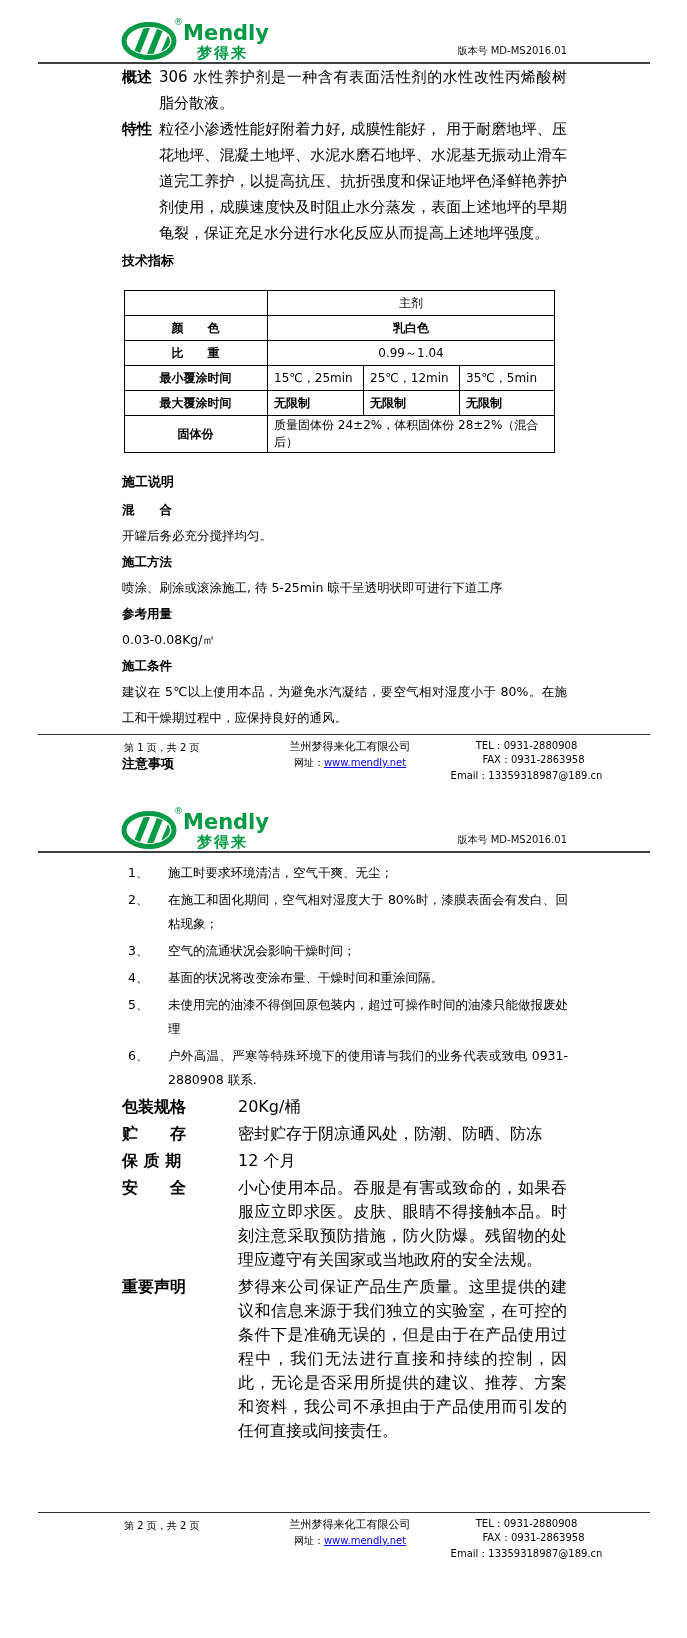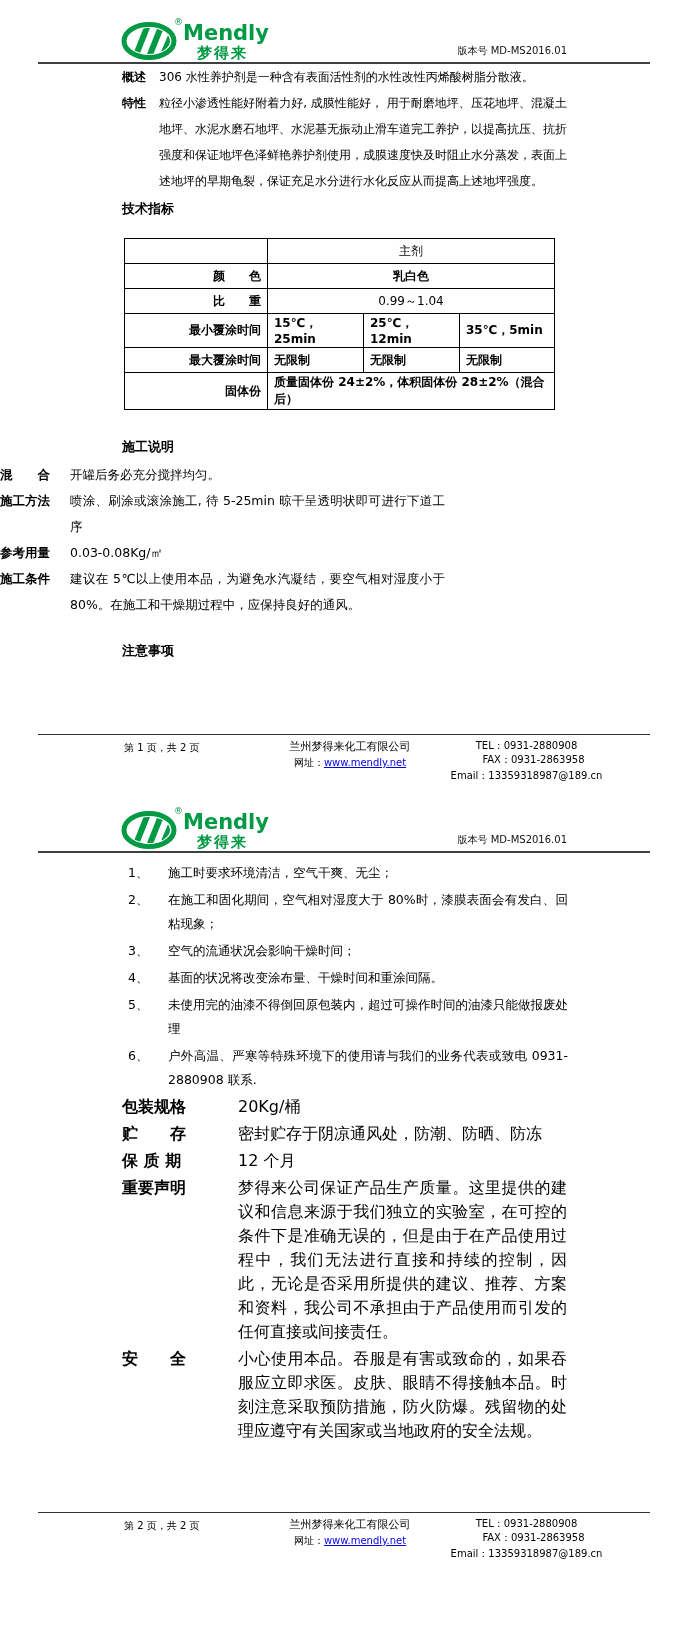--- a/index.html
+++ b/index.html
@@ -15,40 +15,40 @@
 
   .pg-header {
     display:flex; justify-content:space-between; align-items:flex-end;
     padding:14px 120px 0 120px; height:60px;
   }
   .version { font-size:10px; white-space:nowrap; padding-bottom:2px; color:#111; }
   .hrule { height:2px; background:#3f3f3f; margin:2px 37px 0 38px; }
 
   .doc-title { font-size:20px; font-weight:bold; margin:10px 0 10px 122px; letter-spacing:1px; }
 
-  .lrow { display:flex; margin-left:122px; width:445px; line-height:26px; font-size:12px; }
+  .lrow { display:flex; margin-left:122px; width:445px; line-height:26px; font-size:15px; }
   .lrow .lab { flex:none; width:37px; font-weight:bold; }
   .lrow .txt { flex:1; text-align:justify; }
 
   .sec-head { margin:6px 0 0 122px; font-size:13px; font-weight:bold; }
 
   table.tech { border-collapse:collapse; margin:20px 0 0 124px; table-layout:fixed; }
   table.tech td {
     border:1px solid #000; height:25px; font-size:12px;
     padding:1px 6px; text-align:center; vertical-align:middle;
   }
-  table.tech td.lab { text-align:right; font-weight:bold; padding-left:5px; }
+  table.tech td.lab { text-align:center; font-weight:bold; padding-left:5px; }
   table.tech td.hdr { font-weight:normal; }
   table.tech td.bval { font-weight:bold; }
-  table.tech td.cellL { text-align:left;font-weight:bold; }
-
-  .citem { display:flex; width:445px; line-height:26px; font-size:12.5px; }
+  table.tech td.cellL { text-align:left; }
+
+  .citem { display:flex; margin-left:122px; width:445px; line-height:26px; font-size:12.5px;flex-direction:column; }
   .citem .lab { flex:none; width:70px; font-weight:bold; }
   .citem .txt { flex:1; text-align:justify; }
-  .cwrap { margin-top:28px; }
+  .cwrap { margin-top:20px; }
 
   .note { display:flex; margin-left:128px; width:440px; line-height:24px; font-size:12.5px; margin-bottom:3px; }
   .note .num { flex:none; width:40px; }
   .note .txt { flex:1; text-align:justify; }
 
   .spec { display:flex; margin-left:122px; width:445px; line-height:24px; font-size:16px; margin-bottom:3px;gap:48px; }
   .spec .lab { flex:none; width:68px; font-weight:bold; }
   .spec .txt { flex:1; text-align:justify; }
 
   .footer { position:absolute; left:0; width:687px; }
@@ -241,26 +241,26 @@
   </div>
   <div class="spec">
     <span class="lab">贮　　存</span>
     <div class="txt">密封贮存于阴凉通风处，防潮、防晒、防冻</div>
   </div>
   <div class="spec">
     <span class="lab">保 质 期</span>
     <div class="txt">12 个月</div>
   </div>
   <div class="spec">
+    <span class="lab">安　　全</span>
+    <div class="txt">小心使用本品。吞服是有害或致命的，如果吞服应立即求医。皮肤、眼睛不得接触本品。时刻注意采取预防措施，防火防爆。残留物的处理应遵守有关国家或当地政府的安全法规。</div>
+  </div>
+  <div class="spec">
     <span class="lab">重要声明</span>
     <div class="txt">梦得来公司保证产品生产质量。这里提供的建议和信息来源于我们独立的实验室，在可控的条件下是准确无误的，但是由于在产品使用过程中，我们无法进行直接和持续的控制，因此，无论是否采用所提供的建议、推荐、方案和资料，我公司不承担由于产品使用而引发的任何直接或间接责任。</div>
-  </div>
-  <div class="spec">
-    <span class="lab">安　　全</span>
-    <div class="txt">小心使用本品。吞服是有害或致命的，如果吞服应立即求医。皮肤、眼睛不得接触本品。时刻注意采取预防措施，防火防爆。残留物的处理应遵守有关国家或当地政府的安全法规。</div>
   </div>
 
   <div class="footer">
     <div class="frule"></div>
     <div class="fcols">
       <div class="fc-page">第 2 页，共 2 页</div>
       <div class="fc-mid">
         <div class="f-company">兰州梦得来化工有限公司</div>
         <div class="f-line2">
           <span>网址：</span><span class="weblink">www.mendly.net</span>

